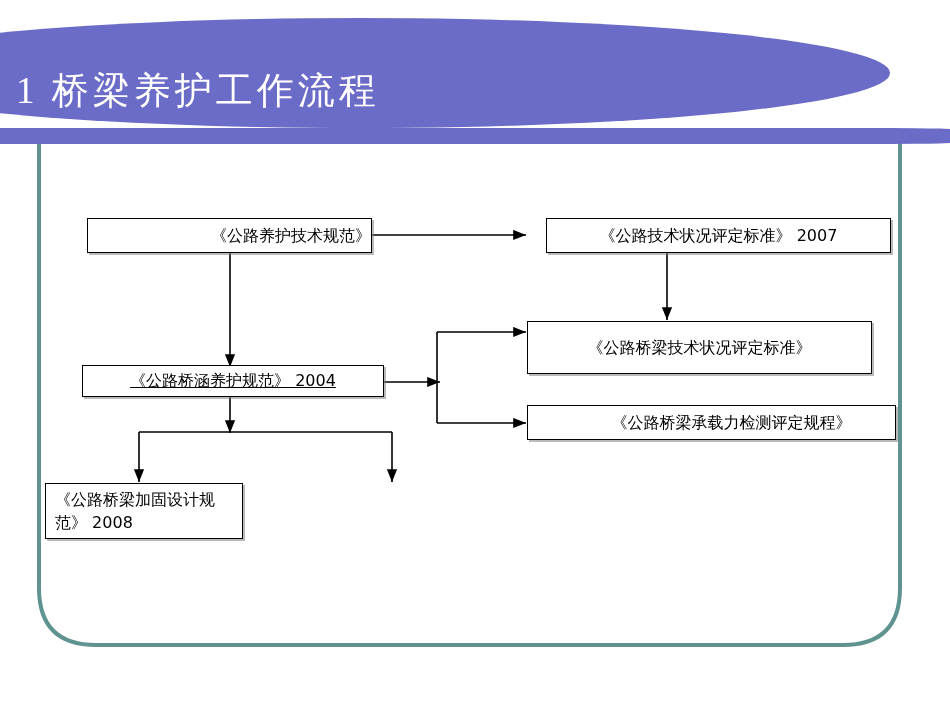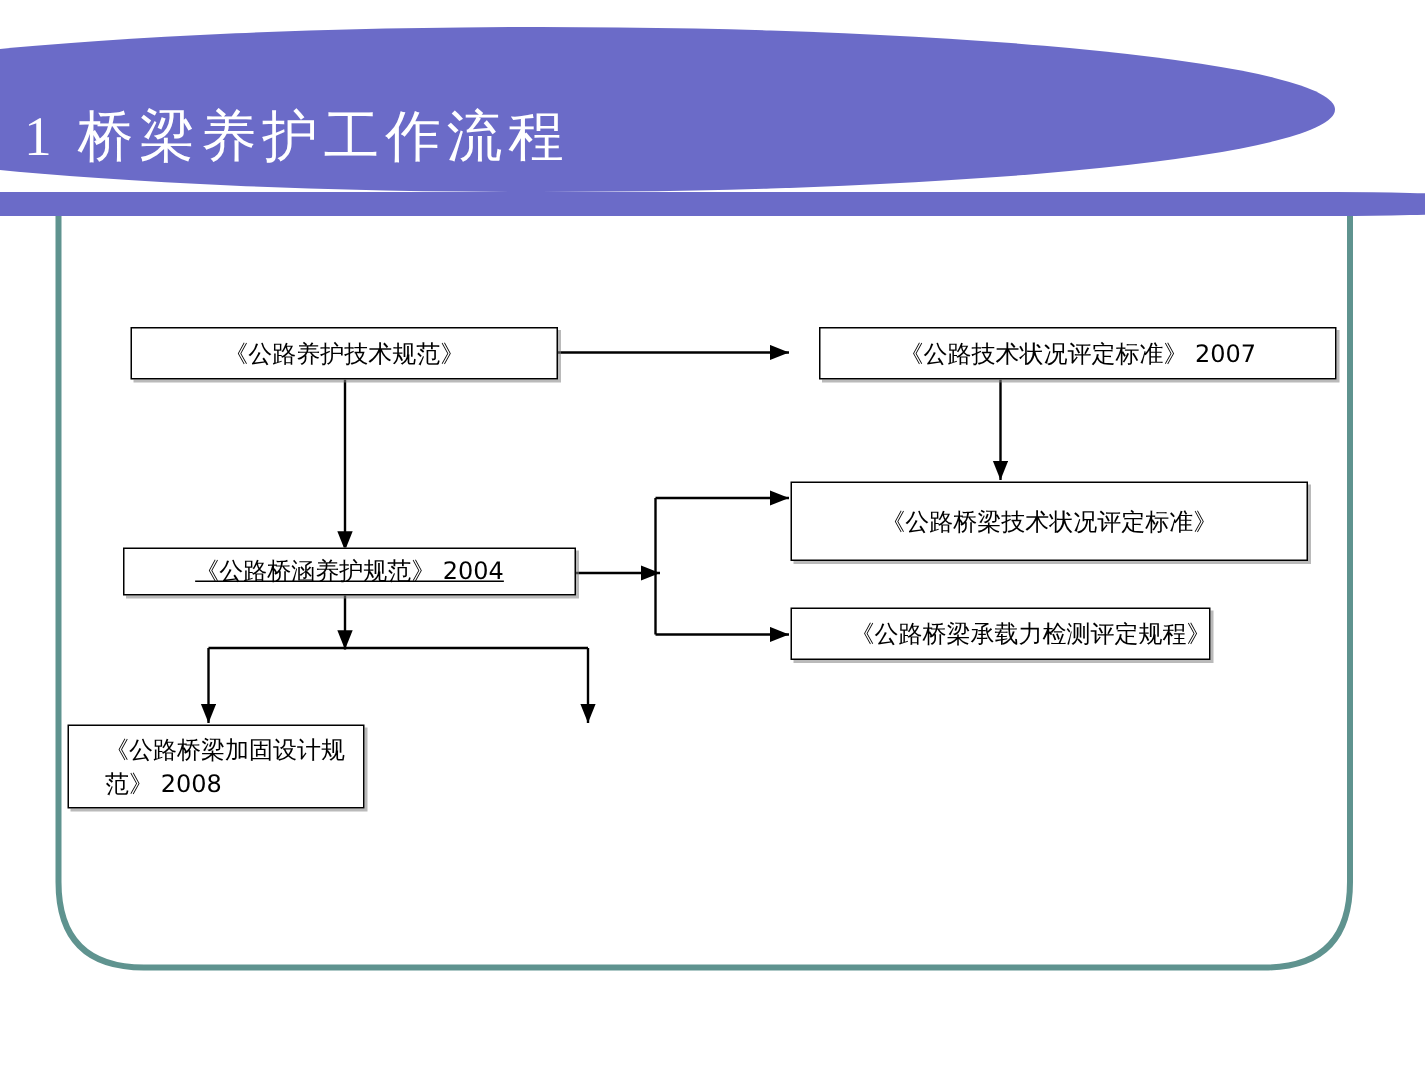--- a/index.html
+++ b/index.html
@@ -91,21 +91,21 @@
     display: flex;
     align-items: center;
     justify-content: center;
     text-align: center;
     box-shadow: 2px 2px 0 rgba(130,130,130,0.55);
     white-space: nowrap;
   }
   .node.left-align {
     justify-content: flex-start;
     text-align: left;
-    padding-left: 24px;
+    padding-left: 9px;
     white-space: normal;
   }
 
   .connectors {
     position: absolute;
     left: 0;
     top: 0;
     width: 950px;
     height: 713px;
     z-index: 2;
@@ -149,37 +149,37 @@
 
     <line x1="230" y1="396" x2="230" y2="433" stroke="#000" stroke-width="1.6" marker-end="url(#ah)"></line>
     <line x1="139" y1="432" x2="392" y2="432" stroke="#000" stroke-width="1.6"></line>
 
     <line x1="139" y1="432" x2="139" y2="482" stroke="#000" stroke-width="1.6" marker-end="url(#ah)"></line>
 
     <line x1="392" y1="432" x2="392" y2="482" stroke="#000" stroke-width="1.6" marker-end="url(#ah)"></line>
   </svg>
 
   <div class="diagram">
-    <div class="node" style="left:87px; top:218px; width:285px; height:35px;">
+    <div class="node" style="left:87px; top:218px; width:285px; height:35px;justify-content:flex-end;">
       <span>《公路养护技术规范》</span>
     </div>
 
     <div class="node" style="left:546px; top:218px; width:345px; height:35px;">
       <span>《公路技术状况评定标准》 2007</span>
     </div>
 
     <div class="node" style="left:527px; top:321px; width:345px; height:53px;">
       <span>《公路桥梁技术状况评定标准》</span>
     </div>
 
     <div class="node" style="left:82px; top:365px; width:302px; height:32px;text-decoration:underline;">
       <span>《公路桥涵养护规范》 2004</span>
     </div>
 
-    <div class="node" style="left:527px; top:405px; width:280px; height:35px;padding-left:40px;">
+    <div class="node" style="left:527px; top:405px; width:369px; height:35px;padding-left:40px;">
       <span>《公路桥梁承载力检测评定规程》</span>
     </div>
 
     <div class="node left-align" style="left:45px; top:483px; width:198px; height:56px;">
       <span>《公路桥梁加固设计规范》 2008</span>
     </div>
 
   </div>
 
 </div>

